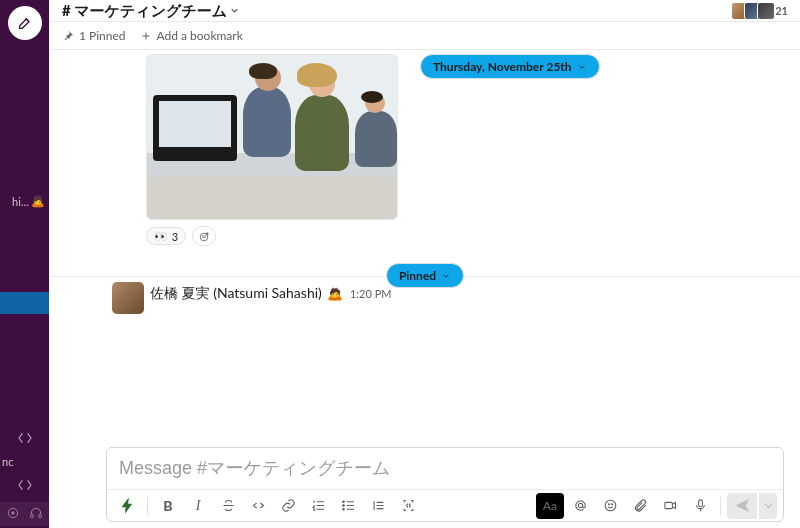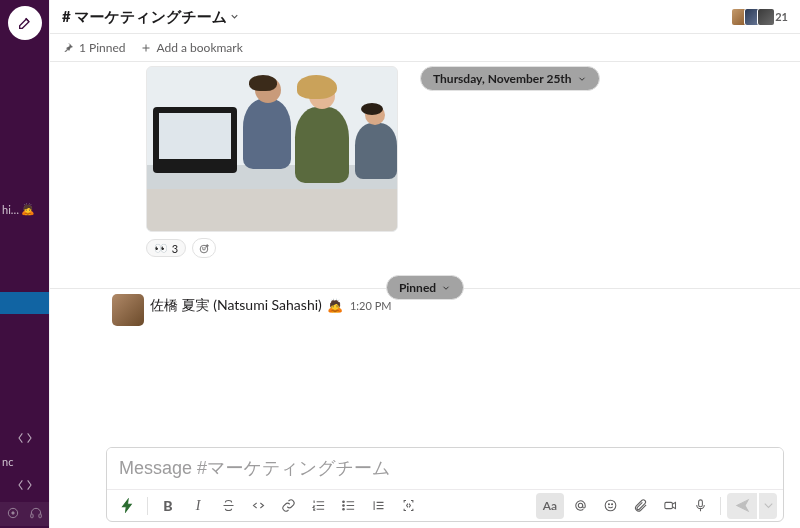--- a/index.html
+++ b/index.html
@@ -12,42 +12,42 @@
   display: flex; flex-direction: column; align-items: center;
 }
 .rail-top { padding-top: 6px; display:flex; flex-direction:column; align-items:center; width:100%; }
 .compose-circle {
   width: 34px; height: 34px; border-radius: 50%; background: #fff; display:flex;
   align-items:center; justify-content:center; color:#3f0e40; cursor:pointer;
 }
 .compose-circle svg { width:16px; height:16px; stroke:#3f0e40; }
 
 .rail-channel-label {
-  position:absolute; left:0; top:195px; width:49px; height:28px; padding-left:2px;
+  position:absolute; left:0; top:187px; width:49px; height:28px; padding-left:12px;
   color:#cfc3cf; font-size:11px; display:flex; align-items:center; gap:2px; overflow:hidden;
 }
 .rail-sel {
   position:absolute; left:0; top:292px; width:49px; height:22px; background:#1164a3;
 }
 .rail-bottom {
   position:absolute; bottom:0; left:0; width:49px; display:flex; flex-direction:column;
   align-items:center; gap:8px; padding-bottom:2px;
 }
 .rail-ic { width:18px; height:18px; color:#b9a8ba; display:flex; align-items:center; justify-content:center; cursor:pointer;}
 .rail-ic svg { width:16px; height:16px; stroke:#b9a8ba; fill:none; stroke-width:1.6;}
 .rail-nc { color:#cfc3cf; font-size:11px; padding-left:2px; align-self:flex-start;}
 .rail-foot { display:flex; gap:2px; background:rgba(255,255,255,0.06); width:100%; height:24px; align-items:center; justify-content:space-evenly;}
 .rail-foot svg{width:14px;height:14px;stroke:#9c889d;fill:none;stroke-width:1.6;}
 
 
 .main { flex:1; display:flex; flex-direction:column; min-width:0; border-left:1px solid rgba(0,0,0,0.05);}
 
 
 .ch-header {
-  height: 34px; border-bottom:1px solid #e8e8e8; display:flex; align-items:center;
+  height: 22px; border-bottom:1px solid #e8e8e8; display:flex; align-items:center;
   padding: 0 12px; gap:10px;
 }
 .ch-name { font-weight:900; font-size:15px; }
 .ch-name .hash { font-weight:900;}
 .ch-caret { margin-left:2px; color:#616061;}
 .ch-topic { color:#616061; font-size:11.5px; white-space:nowrap; overflow:hidden; text-overflow:ellipsis; flex-shrink:1; min-width:0;}
 .ch-spacer { flex:1; }
 .ch-members { display:flex; align-items:center; font-size:11px; color:#616061;font-weight:bold;}
 .avs { display:flex; }
 .av { width:18px; height:18px; border-radius:3px; border:1.5px solid #fff; margin-left:-5px;}
@@ -62,21 +62,21 @@
   padding: 0 12px; gap:14px; font-size:12px; color:#616061;
 }
 .pin-item, .bm-item { display:flex; align-items:center; gap:5px; cursor:pointer;text-align:center;}
 .pin-item svg, .bm-item svg { width:12px; height:12px; stroke:#616061; fill:#616061;}
 
 
 .msgs { flex:1; overflow:hidden; position:relative; }
 .msg-block { padding: 0 16px 8px 60px; position:relative;}
 
 .date-pill {
-  display:inline-flex; align-items:center; gap:5px; border:1px solid #e1e1e1; background:#a3a3a3;
+  display:inline-flex; align-items:center; gap:5px; border:1px solid #e1e1e1; background:#0ea5e9;
   border-radius:14px; padding:4px 12px; font-size:12px; font-weight:700; color:#1d1c1d;
   cursor:pointer;
 }
 .date-pill svg{width:10px;height:10px;stroke:#1d1c1d;stroke-width:2;fill:none;}
 .date-row { text-align:center; position:relative; height:0;}
 .date-row .line { border-top:1px solid #e8e8e8; position:absolute; left:0; right:0; top:0;}
 .date-row .date-pill{ position:relative; top:-13px;}
 
 .image-date-pill { position:absolute; left:370px; top:4px;}
 
@@ -134,21 +134,21 @@
 .cbar-left, .cbar-right { display:flex; align-items:center; gap:2px;}
 .cbar-spacer{flex:1;}
 .cbtn {
   width:28px; height:26px; display:inline-flex; align-items:center; justify-content:center;
   color:#616061; border-radius:4px; cursor:pointer;
 }
 .cbtn svg{width:15px;height:15px;stroke:#616061;fill:none;stroke-width:1.7;}
 .cbtn.bolt svg{fill:#2a6b2f;stroke:#2a6b2f;}
 .cbtn.bold{font-weight:900; font-size:14px;}
 .cbtn.italic{font-style:italic; font-family:Georgia,serif; font-size:14px;}
-.cbtn.aa{ font-size:12px; background:#e5e5e5; font-weight:600;}
+.cbtn.aa{ font-size:12px; background:#000000; font-weight:600;}
 .csep{width:1px;height:18px;background:#e1e1e1;margin:0 4px;}
 .cbtn.send{ background:#e8e8e8; border-radius:4px 0 0 4px; width:30px;}
 .cbtn.send svg{fill:#bfbfbf;stroke:#bfbfbf;}
 .cbtn.sendmenu{ background:#e8e8e8; border-radius:0 4px 4px 0; width:18px;}
 .cbtn.sendmenu svg{stroke:#bfbfbf;}
 </style>
 </head>
 <body>
 
 <div class="app">

